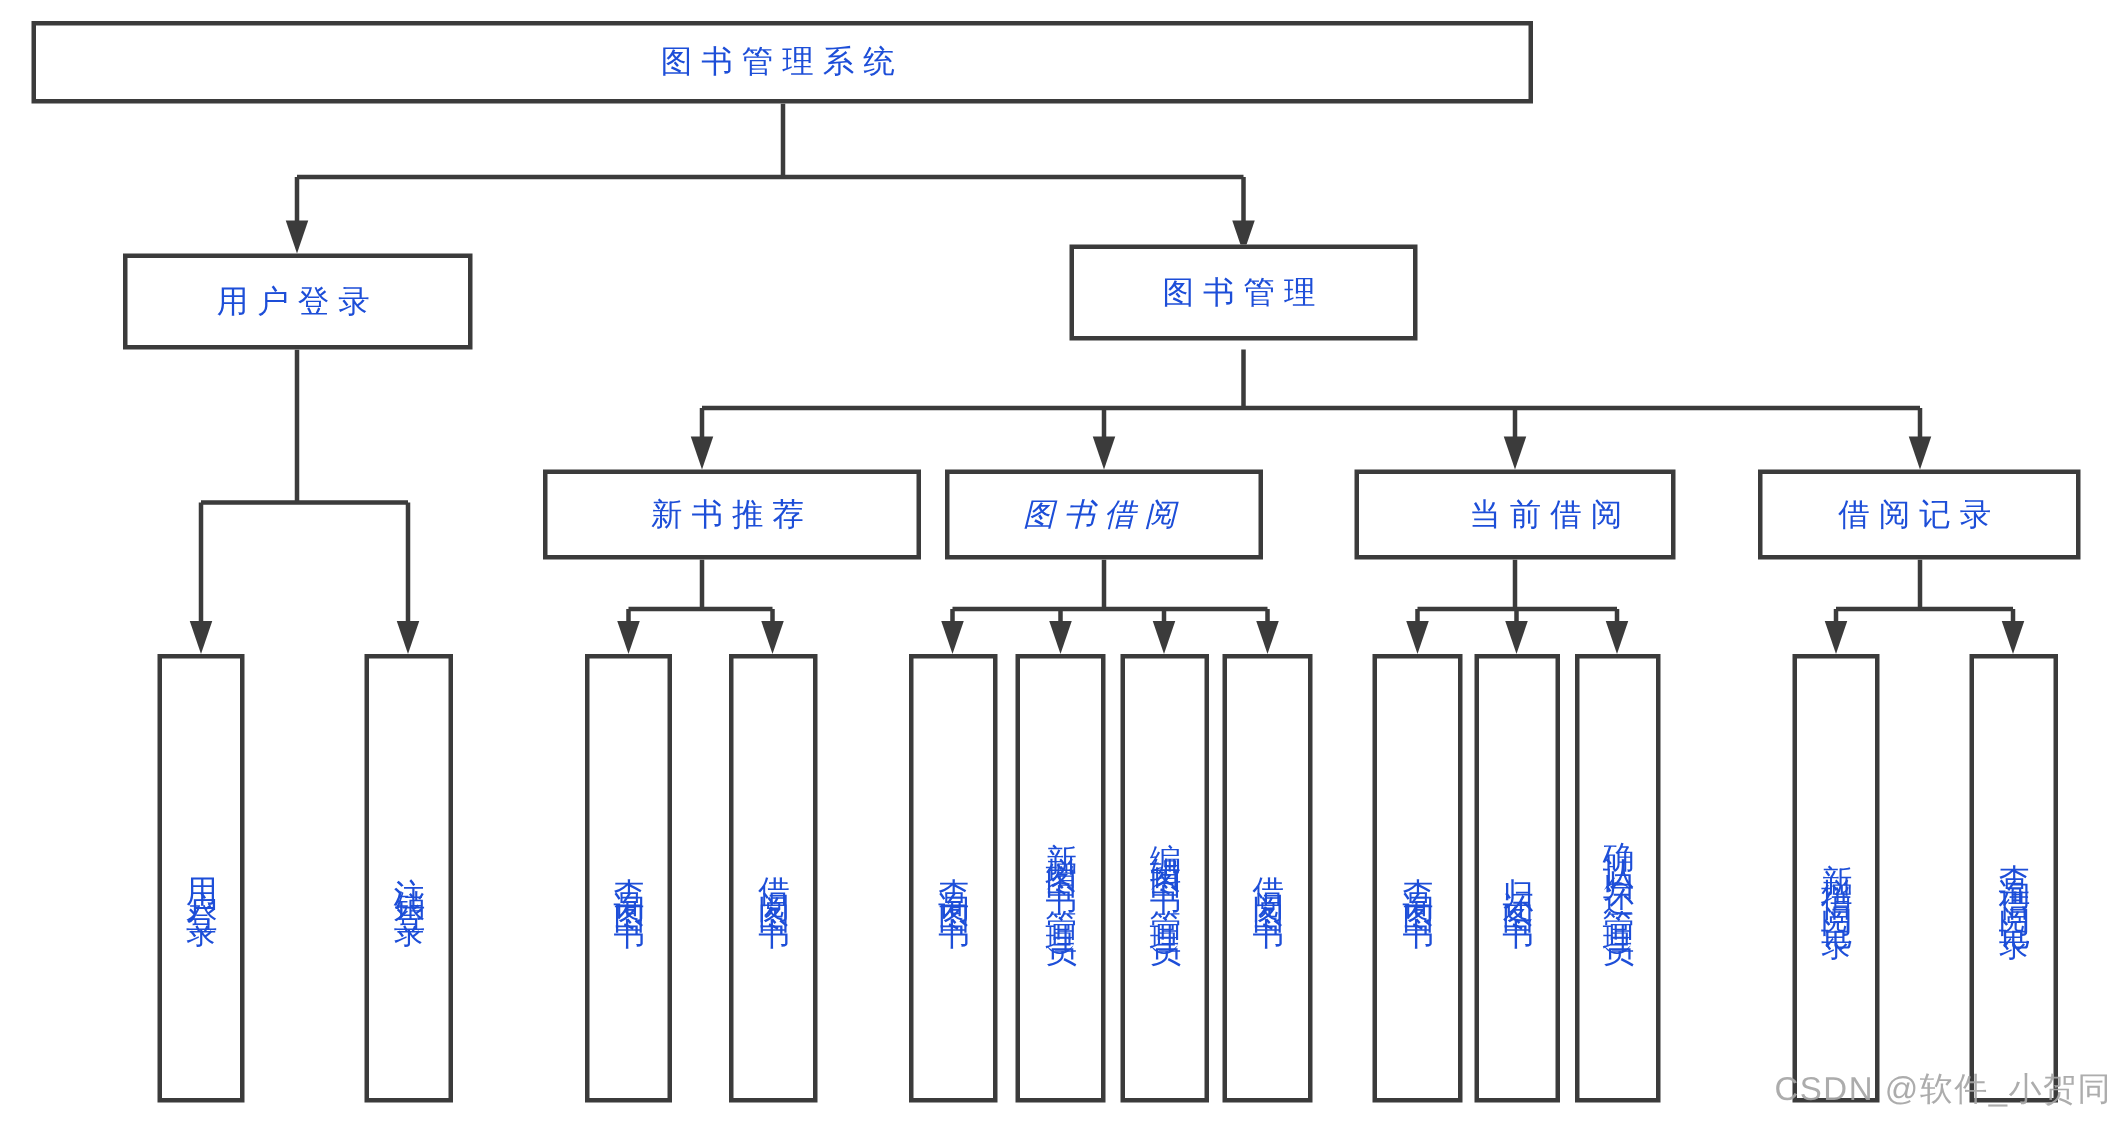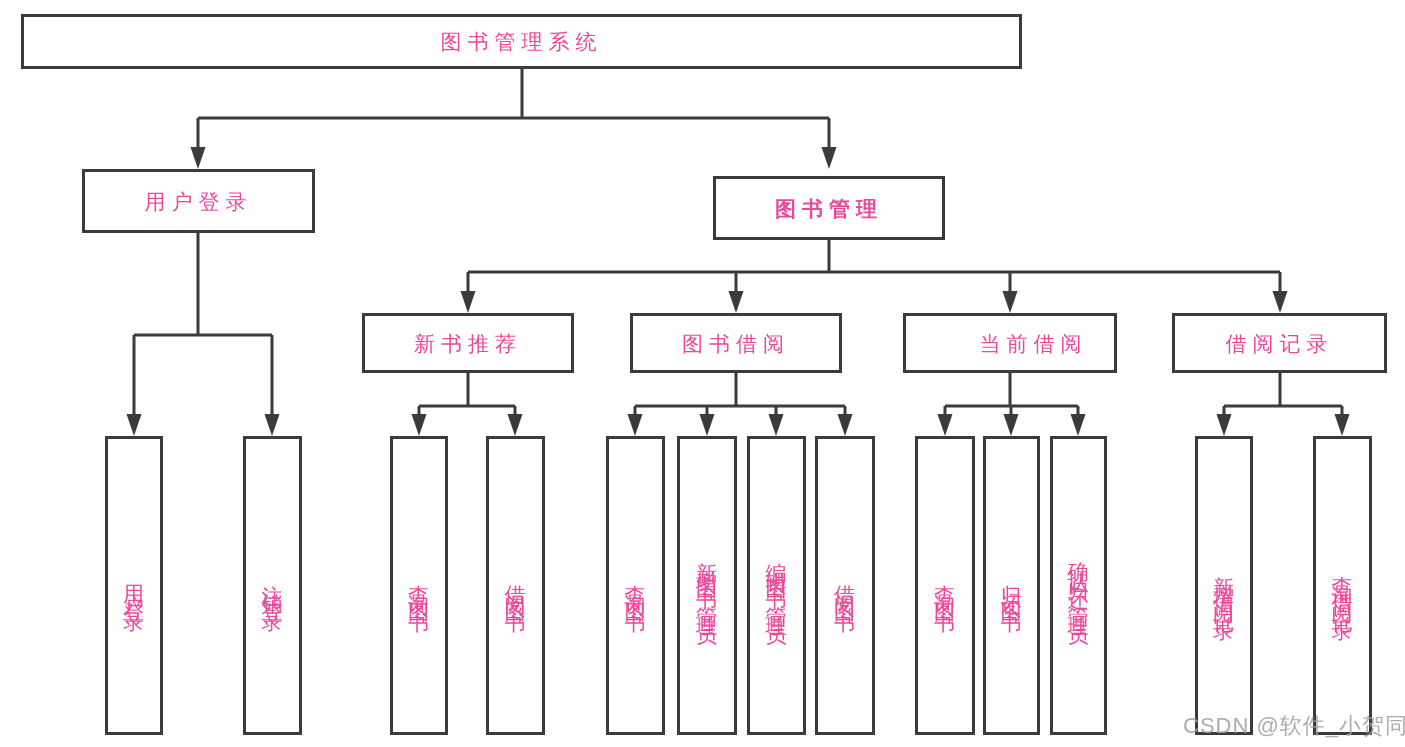--- a/index.html
+++ b/index.html
@@ -4,21 +4,21 @@
 <title>图书管理系统</title>
 <style>
   html,body{margin:0;padding:0;background:#ffffff;}
   body{font-family:"Liberation Sans","DejaVu Sans",sans-serif;}
   .canvas{
     position:relative;width:1405px;height:747px;background:#ffffff;overflow:hidden;
   }
   .connectors{position:absolute;left:0;top:0;width:1405px;height:747px;}
   .box{
     position:absolute;box-sizing:border-box;background:#ffffff;
-    border:3px solid #3b3b3b;color:#ec4899;
+    border:3px solid #3b3b3b;color:#1d4ed8;
     display:flex;align-items:center;justify-content:center;
     font-size:21px;line-height:1;white-space:nowrap;
   }
   .h{letter-spacing:6px;}
   .v{
     writing-mode:vertical-rl;text-orientation:mixed;
     letter-spacing:9px;white-space:normal;
   }
   .watermark{
     position:absolute;left:1183px;top:711px;z-index:5;
@@ -73,24 +73,24 @@
       <polygon points="1003.5,414 1018.5,414 1011,436"></polygon>
       <polygon points="1070.5,414 1085.5,414 1078,436"></polygon>
       <polygon points="1216.5,414 1231.5,414 1224,436"></polygon>
       <polygon points="1334.5,414 1349.5,414 1342,436"></polygon>
     </g>
   </svg>
 
   <div class="box h" style="left:21px;top:14px;width:1001px;height:55px;">图书管理系统</div>
 
   <div class="box h" style="left:82px;top:169px;width:233px;height:64px;">用户登录</div>
-  <div class="box h" style="left:713px;top:176px;width:232px;height:64px;font-weight:bold;">图书管理</div>
+  <div class="box h" style="left:713px;top:163px;width:232px;height:64px;">图书管理</div>
 
-  <div class="box h" style="left:362px;top:313px;width:212px;height:60px;">新书推荐</div>
-  <div class="box h" style="left:630px;top:313px;width:212px;height:60px;">图书借阅</div>
+  <div class="box h" style="left:362px;top:313px;width:252px;height:60px;">新书推荐</div>
+  <div class="box h" style="left:630px;top:313px;width:212px;height:60px;font-style:italic;">图书借阅</div>
   <div class="box h" style="left:903px;top:313px;width:214px;height:60px;padding-left:47px;">当前借阅</div>
   <div class="box h" style="left:1172px;top:313px;width:215px;height:60px;">借阅记录</div>
 
   <div class="box v" style="left:105px;top:436px;width:58px;height:299px;">用户登录</div>
   <div class="box v" style="left:243px;top:436px;width:59px;height:299px;">注销登录</div>
 
   <div class="box v" style="left:390px;top:436px;width:58px;height:299px;">查询图书</div>
   <div class="box v" style="left:486px;top:436px;width:59px;height:299px;">借阅图书</div>
 
   <div class="box v" style="left:606px;top:436px;width:59px;height:299px;">查询图书</div>

